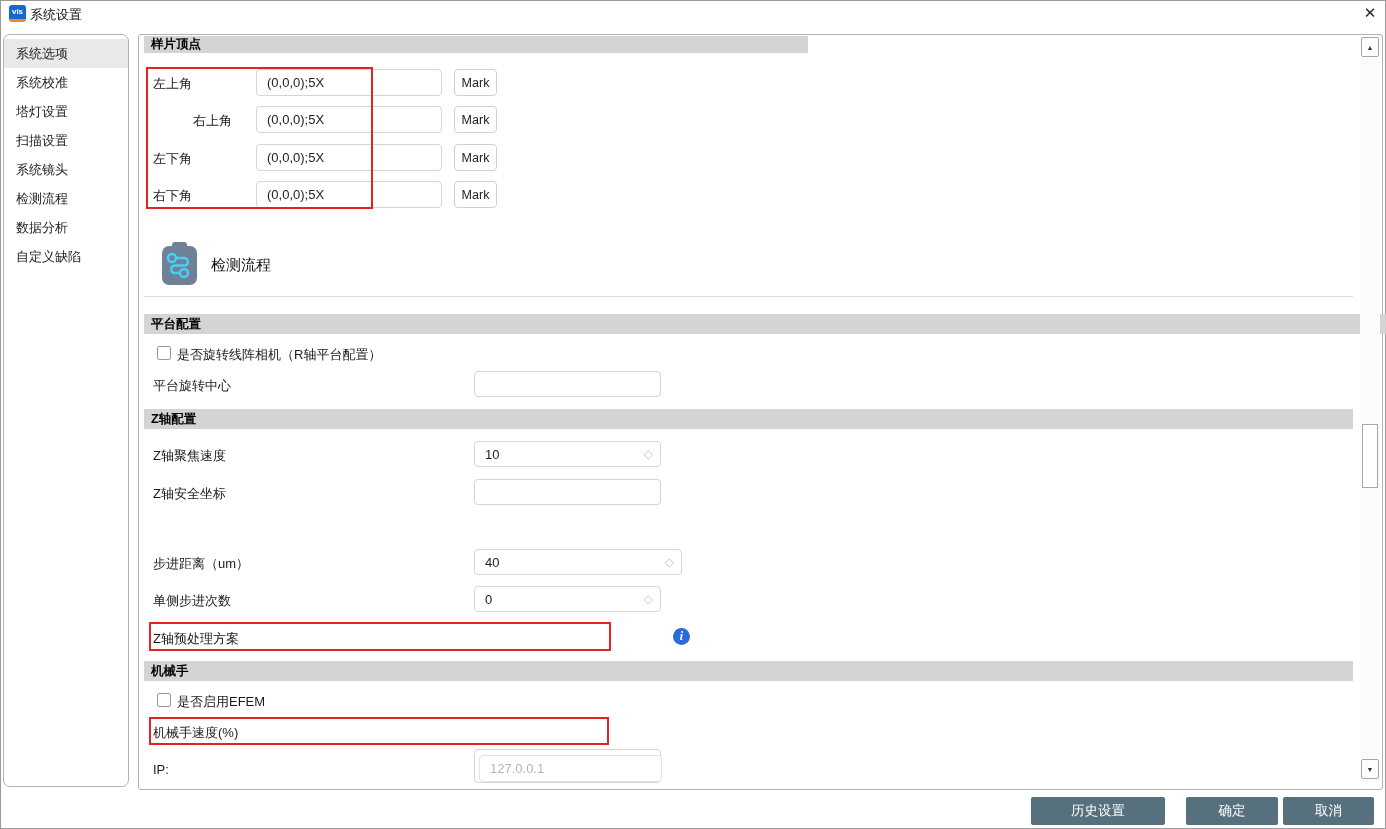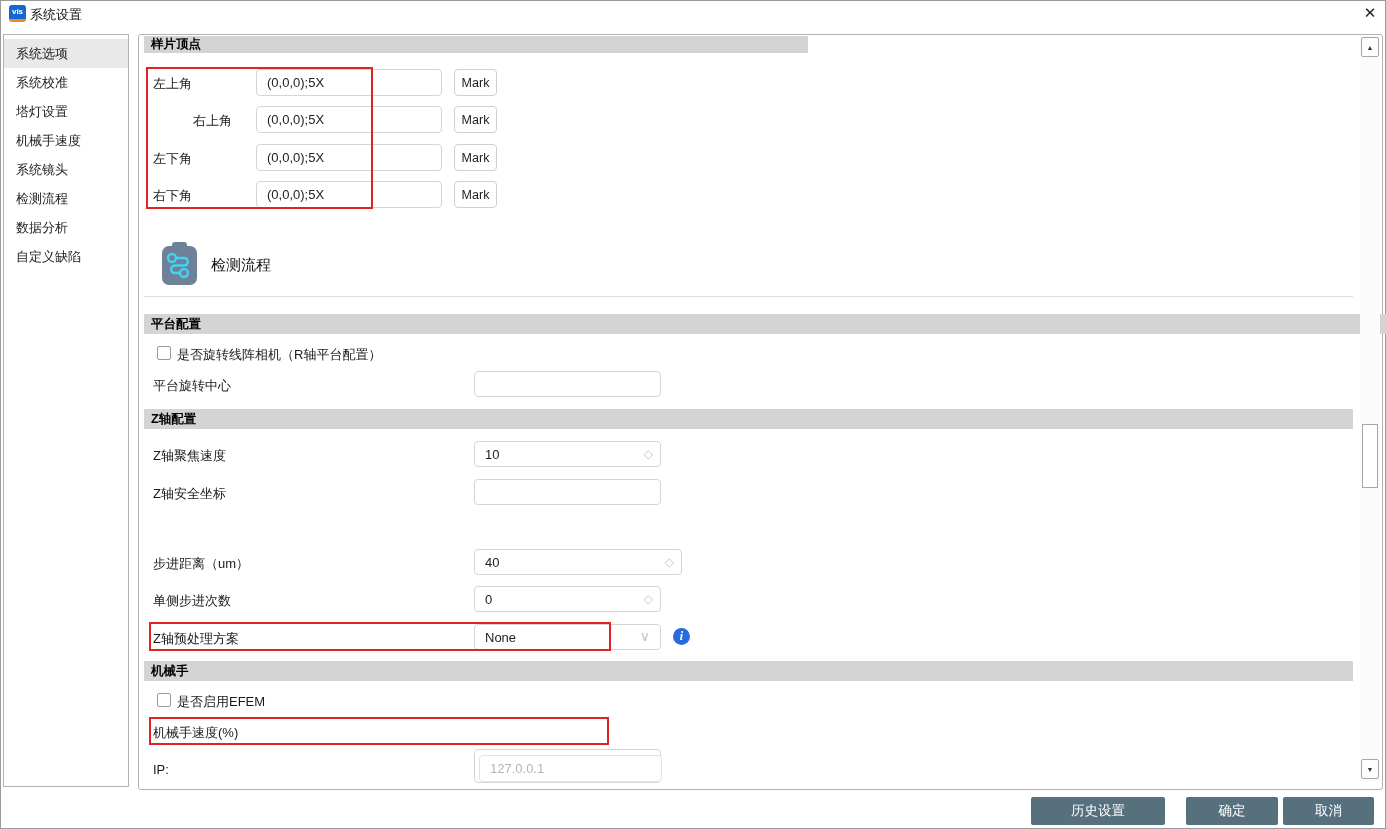--- a/index.html
+++ b/index.html
@@ -7,21 +7,21 @@
   .abs { position:absolute; }
   #window { position:relative; width:1386px; height:829px; background:#fff; border:1px solid #9a9a9a; }
 
   
   .app-icon { left:8px; top:4px; width:17px; height:17px; background:#1667d0; border-radius:3px; color:#fff;
               font-size:8px; font-weight:bold; text-align:center; line-height:14px; border-bottom:3px solid #f08a1e; }
   .win-title { left:29px; top:5px; font-size:13px; color:#111; }
   .close-x { left:1356px; top:1px; width:26px; height:22px; font-size:15px; color:#222; text-align:center; line-height:22px; cursor:pointer; }
 
   
-  .sidebar { left:2px; top:33px; width:126px; height:753px; background:#fff; border:1px solid #b2b2b2; border-radius:0; padding-top:4px; }
+  .sidebar { left:2px; top:33px; width:126px; height:753px; background:#fff; border:1px solid #b2b2b2; border-radius:7px; padding-top:4px; }
   .side-item { height:29px; display:flex; align-items:center; padding-left:12px; font-size:13px; color:#1d1d1d; cursor:pointer; }
   .side-item.sel { background:#e9e9e9; }
   .content { left:137px; top:33px; width:1245px; height:756px; background:#fff; border:1px solid #b2b2b2; border-radius:3px; }
 
   
   .secbar { background:#d4d4d4; display:flex; align-items:center; padding-left:7px; font-size:12.5px; font-weight:bold; color:#000; }
 
   .label { font-size:13px; color:#1a1a1a; white-space:nowrap; }
   .inputbox { background:#fff; border:1px solid #d5d5d5; border-radius:4px; font-size:13px; color:#222;
               display:flex; align-items:center; padding:0 10px; }
@@ -56,21 +56,21 @@
 <div id="window">
 
   <div class="abs app-icon">vis</div>
   <div class="abs win-title">系统设置</div>
   <div class="abs close-x">✕</div>
 
   <div class="abs sidebar">
     <div class="side-item sel">系统选项</div>
     <div class="side-item">系统校准</div>
     <div class="side-item">塔灯设置</div>
-    <div class="side-item">机械手速度</div>
+    <div class="side-item">扫描设置</div>
     <div class="side-item">系统镜头</div>
     <div class="side-item">检测流程</div>
     <div class="side-item">数据分析</div>
     <div class="side-item">自定义缺陷</div>
   </div>
 
   <div class="abs content"></div>
 
   <div class="abs secbar" style="left:143px; top:35px; width:664px; height:17px;">样片顶点</div>
 
@@ -123,24 +123,20 @@
   <div class="abs inputbox" style="left:473px; top:548px; width:208px; height:26px;">
     <span>40</span>
     <span class="spin-glyph">◇</span>
   </div>
   <div class="abs label" style="left:152px; top:591px;">单侧步进次数</div>
   <div class="abs inputbox" style="left:473px; top:585px; width:187px; height:26px;">
     <span>0</span>
     <span class="spin-glyph">◇</span>
   </div>
   <div class="abs label" style="left:152px; top:629px;">Z轴预处理方案</div>
-  <div class="abs inputbox" style="left:473px; top:623px; width:187px; height:26px;">
-    <span>None</span>
-    <span class="combo-glyph">∨</span>
-  </div>
   <div class="abs redbox" style="left:148px; top:621px; width:462px; height:29px;"></div>
   <div class="abs info-icon" style="left:672px; top:627px;">i</div>
 
   <div class="abs secbar" style="left:143px; top:660px; width:1209px; height:20px;">机械手</div>
   <div class="abs checkbox" style="left:156px; top:692px;"></div>
   <div class="abs label" style="left:176px; top:692px;">是否启用EFEM</div>
   <div class="abs label" style="left:152px; top:723px;">机械手速度(%)</div>
   <div class="abs inputbox" style="left:473px; top:748px; width:187px; height:34px;">
     <span>30</span>
     <span class="spin-glyph">◇</span>

